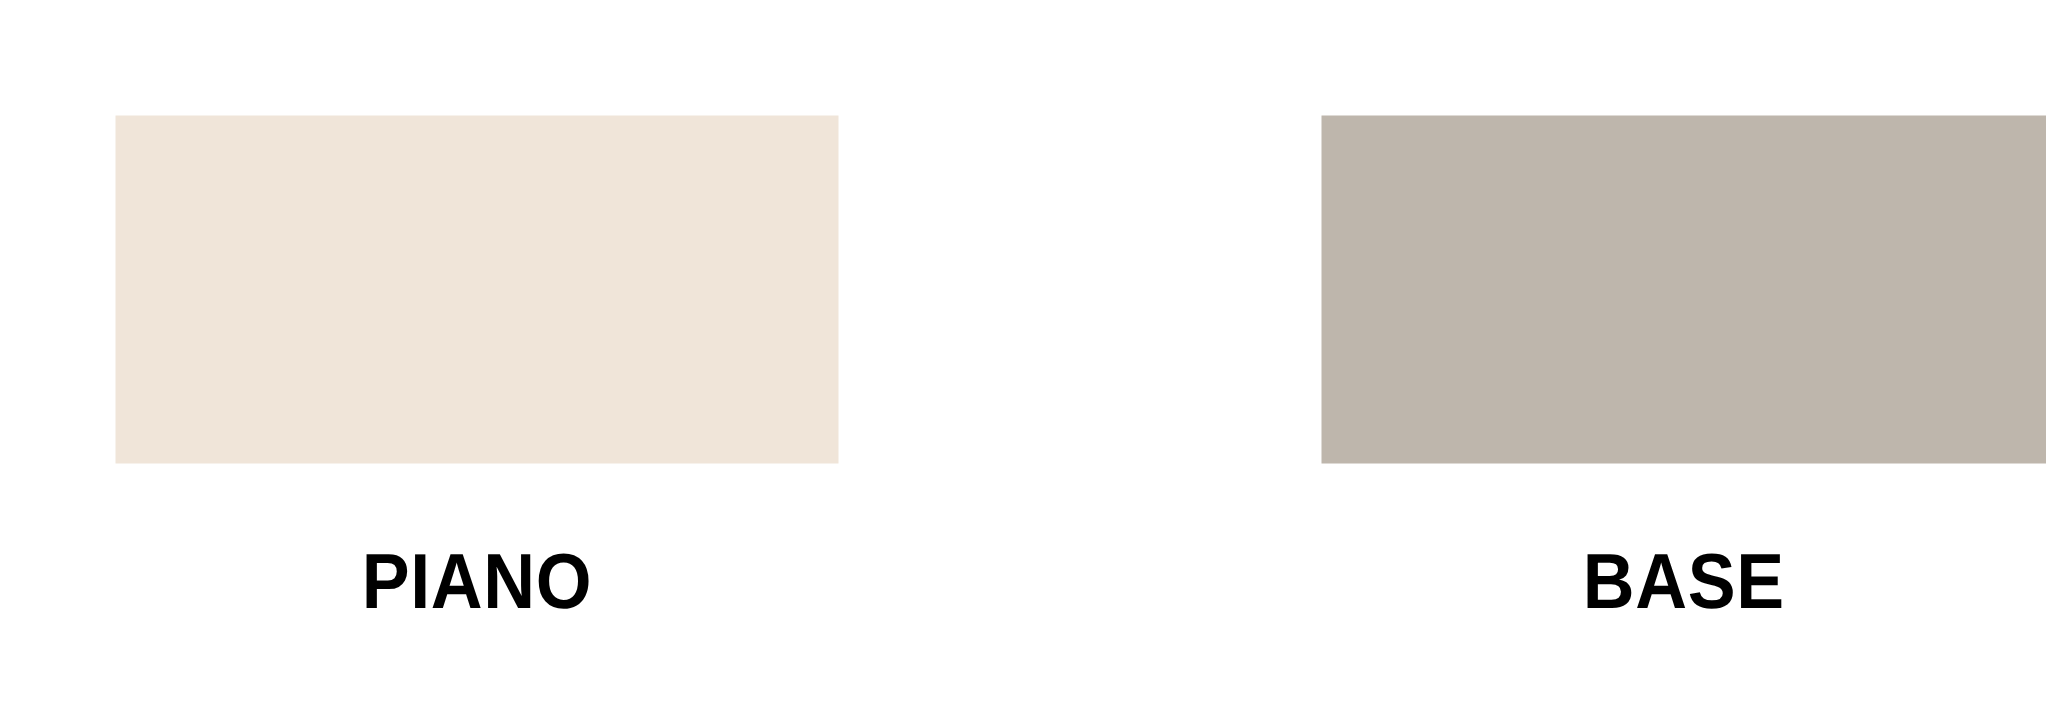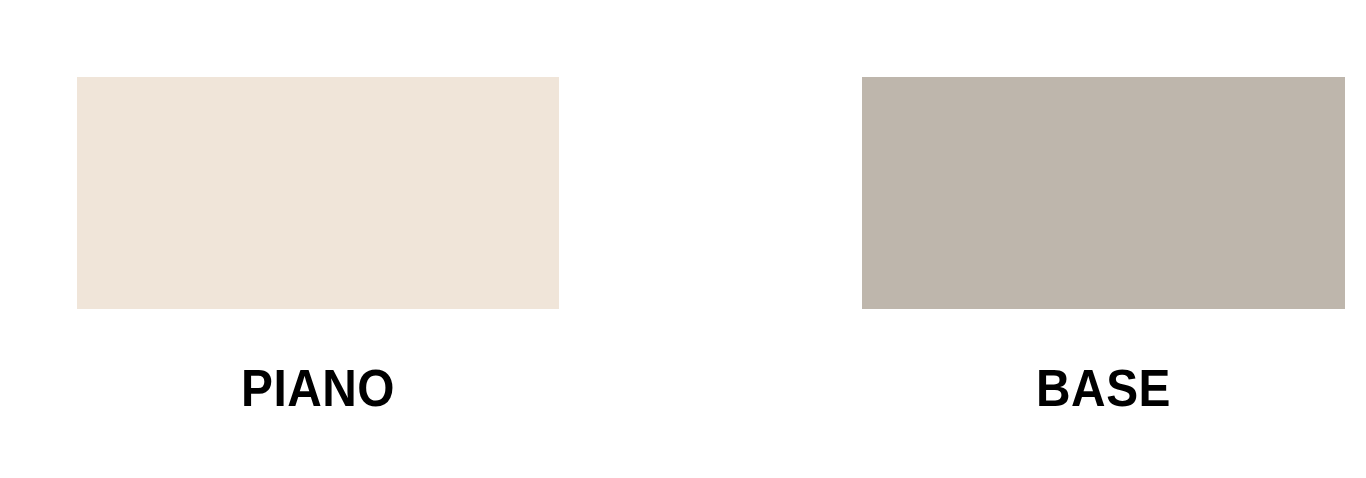--- a/index.html
+++ b/index.html
@@ -21,21 +21,21 @@
     height: 478px;
     background: #FFFFFF;
   }
 
   .swatch-cell {
     position: absolute;
     top: 77px;
   }
 
   .swatch-cell.cell-left  { left: 77px;  width: 482px; }
-  .swatch-cell.cell-right { left: 823px; width: 483px; padding-left: 39px; }
+  .swatch-cell.cell-right { left: 842px; width: 483px; padding-left: 39px; }
 
   .swatch-chip {
     width: 100%;
     height: 232px;
     background: #cccccc;
   }
 
   .swatch-label {
     width: 100%;
     text-align: center;

